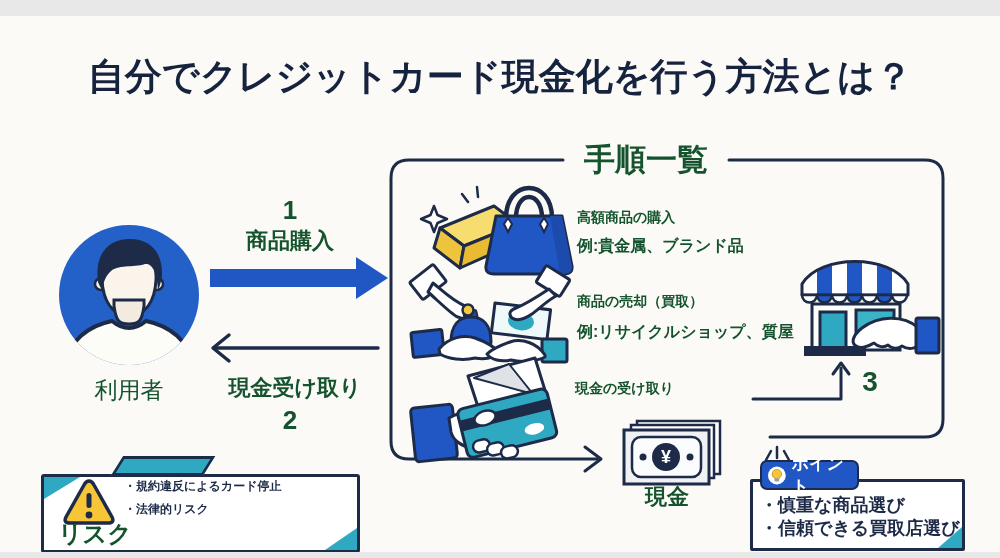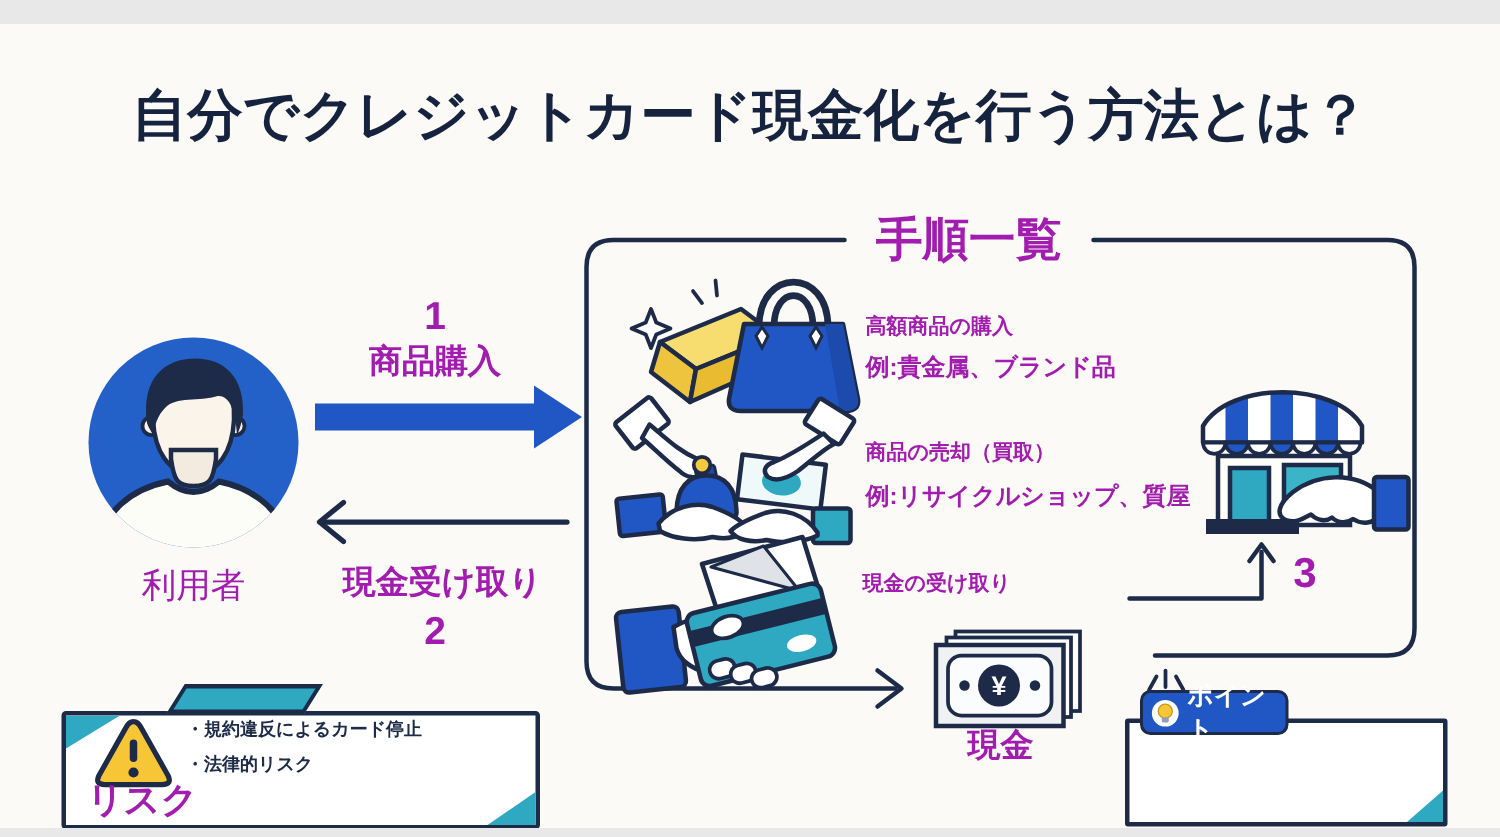--- a/index.html
+++ b/index.html
@@ -3,21 +3,21 @@
 <meta charset="utf-8">
 <style>
   html,body{margin:0;padding:0;background:#e8e8e8;}
   .stage{
     position:relative;width:1000px;height:536px;margin:16px auto;
     background:#fbfaf6;overflow:hidden;
     font-family:"Liberation Sans","DejaVu Sans",sans-serif;
     color:#1d2b49;
   }
   .stage svg.layer{position:absolute;left:0;top:0;}
-  .t{position:absolute;font-weight:800;color:#a21caf;white-space:nowrap;line-height:1.15;}
+  .t{position:absolute;font-weight:800;color:#14532d;white-space:nowrap;line-height:1.15;}
   .center{text-align:center;}
   .title{left:0;right:0;top:40px;font-size:37px;font-weight:900;letter-spacing:0px;color:#16233e;}
   .proc-title{left:561px;top:126px;width:170px;font-size:31px;font-weight:900;}
   .num{font-size:26px;font-weight:900;}
   .flowlabel{font-size:22px;font-weight:900;}
   .heading{font-size:14px;font-weight:900;}
   .example{font-size:16px;font-weight:800;}
   .risk-box{position:absolute;left:41px;top:458px;width:319px;height:79px;background:#ffffff;
     border:3px solid #1d2b49;border-radius:3px;box-sizing:border-box;}
   .point-box{position:absolute;left:750px;top:463px;width:215px;height:72px;background:#ffffff;
@@ -228,14 +228,18 @@
     </g>
   </svg>
   <div class="badge">
     <svg width="21" height="21" viewBox="0 0 21 21">
       <circle cx="10.5" cy="10.5" r="9.5" fill="#ffffff"></circle>
       <circle cx="10.5" cy="9" r="5" fill="#f6c637" stroke="#c79a20" stroke-width="1"></circle>
       <rect x="8" y="13.5" width="5" height="3.5" rx="1" fill="#8fa0b8"></rect>
     </svg>
     <span class="badge-label">ポイント</span>
   </div>
+  <div class="blist point-list">
+    <div>・慎重な商品選び</div>
+    <div>・信頼できる買取店選び</div>
+  </div>
 
 </div>
 
 </body></html>

